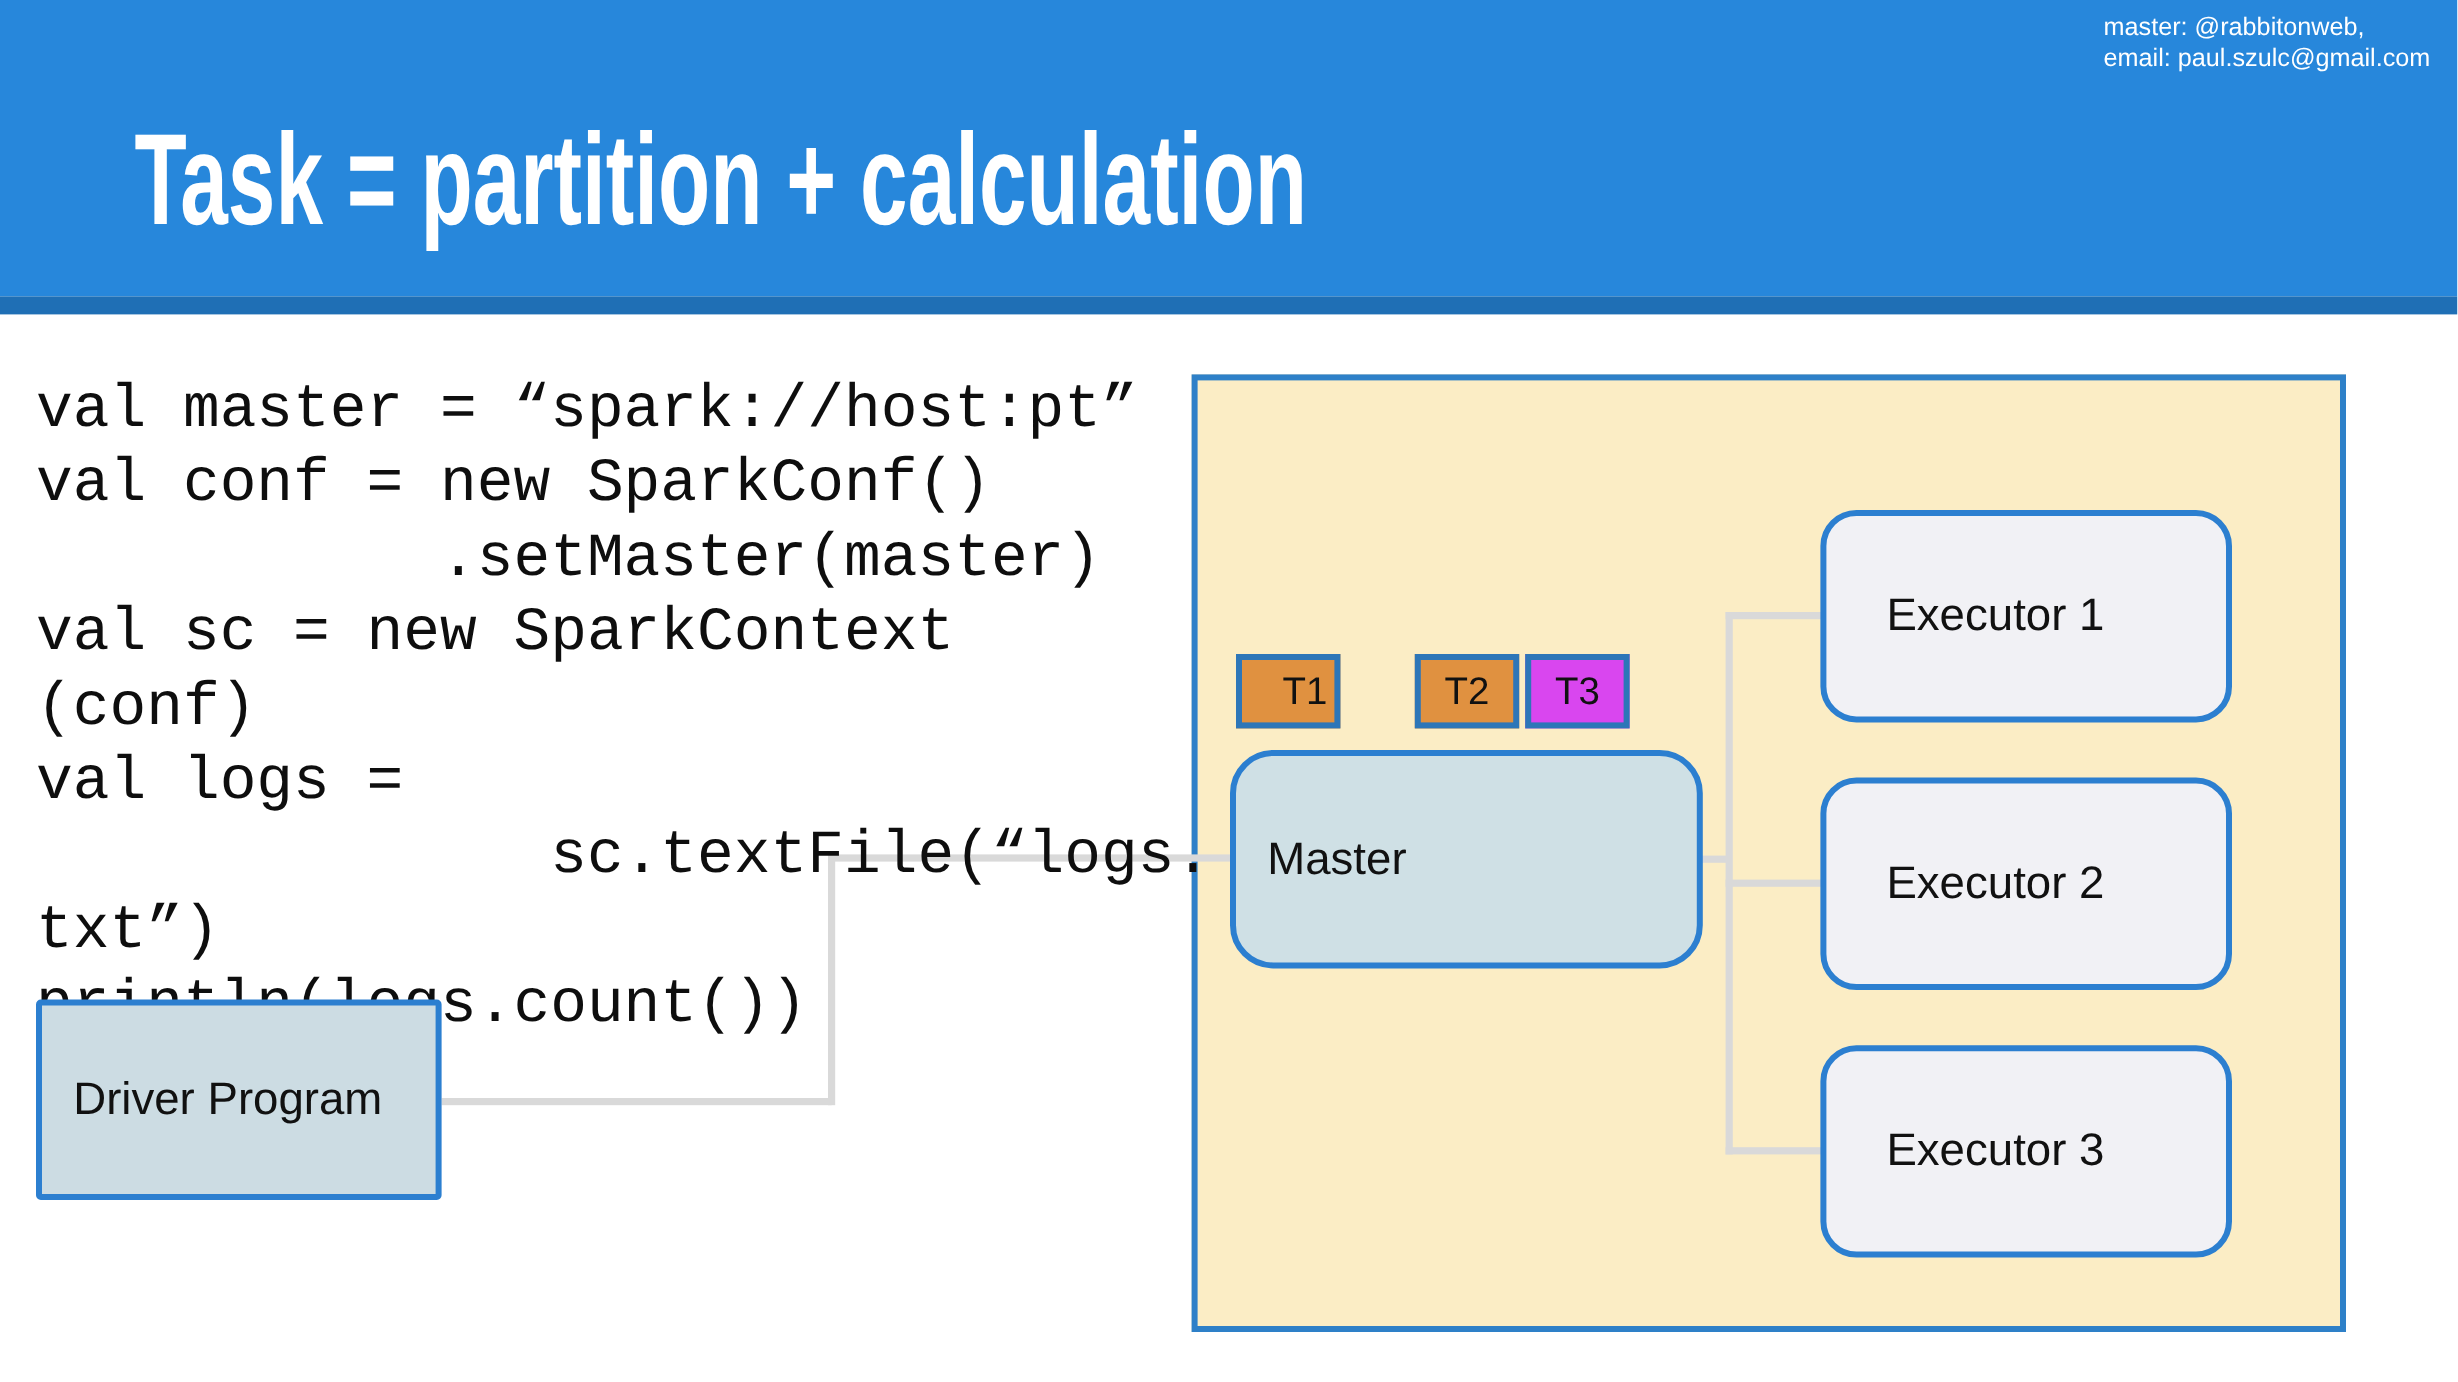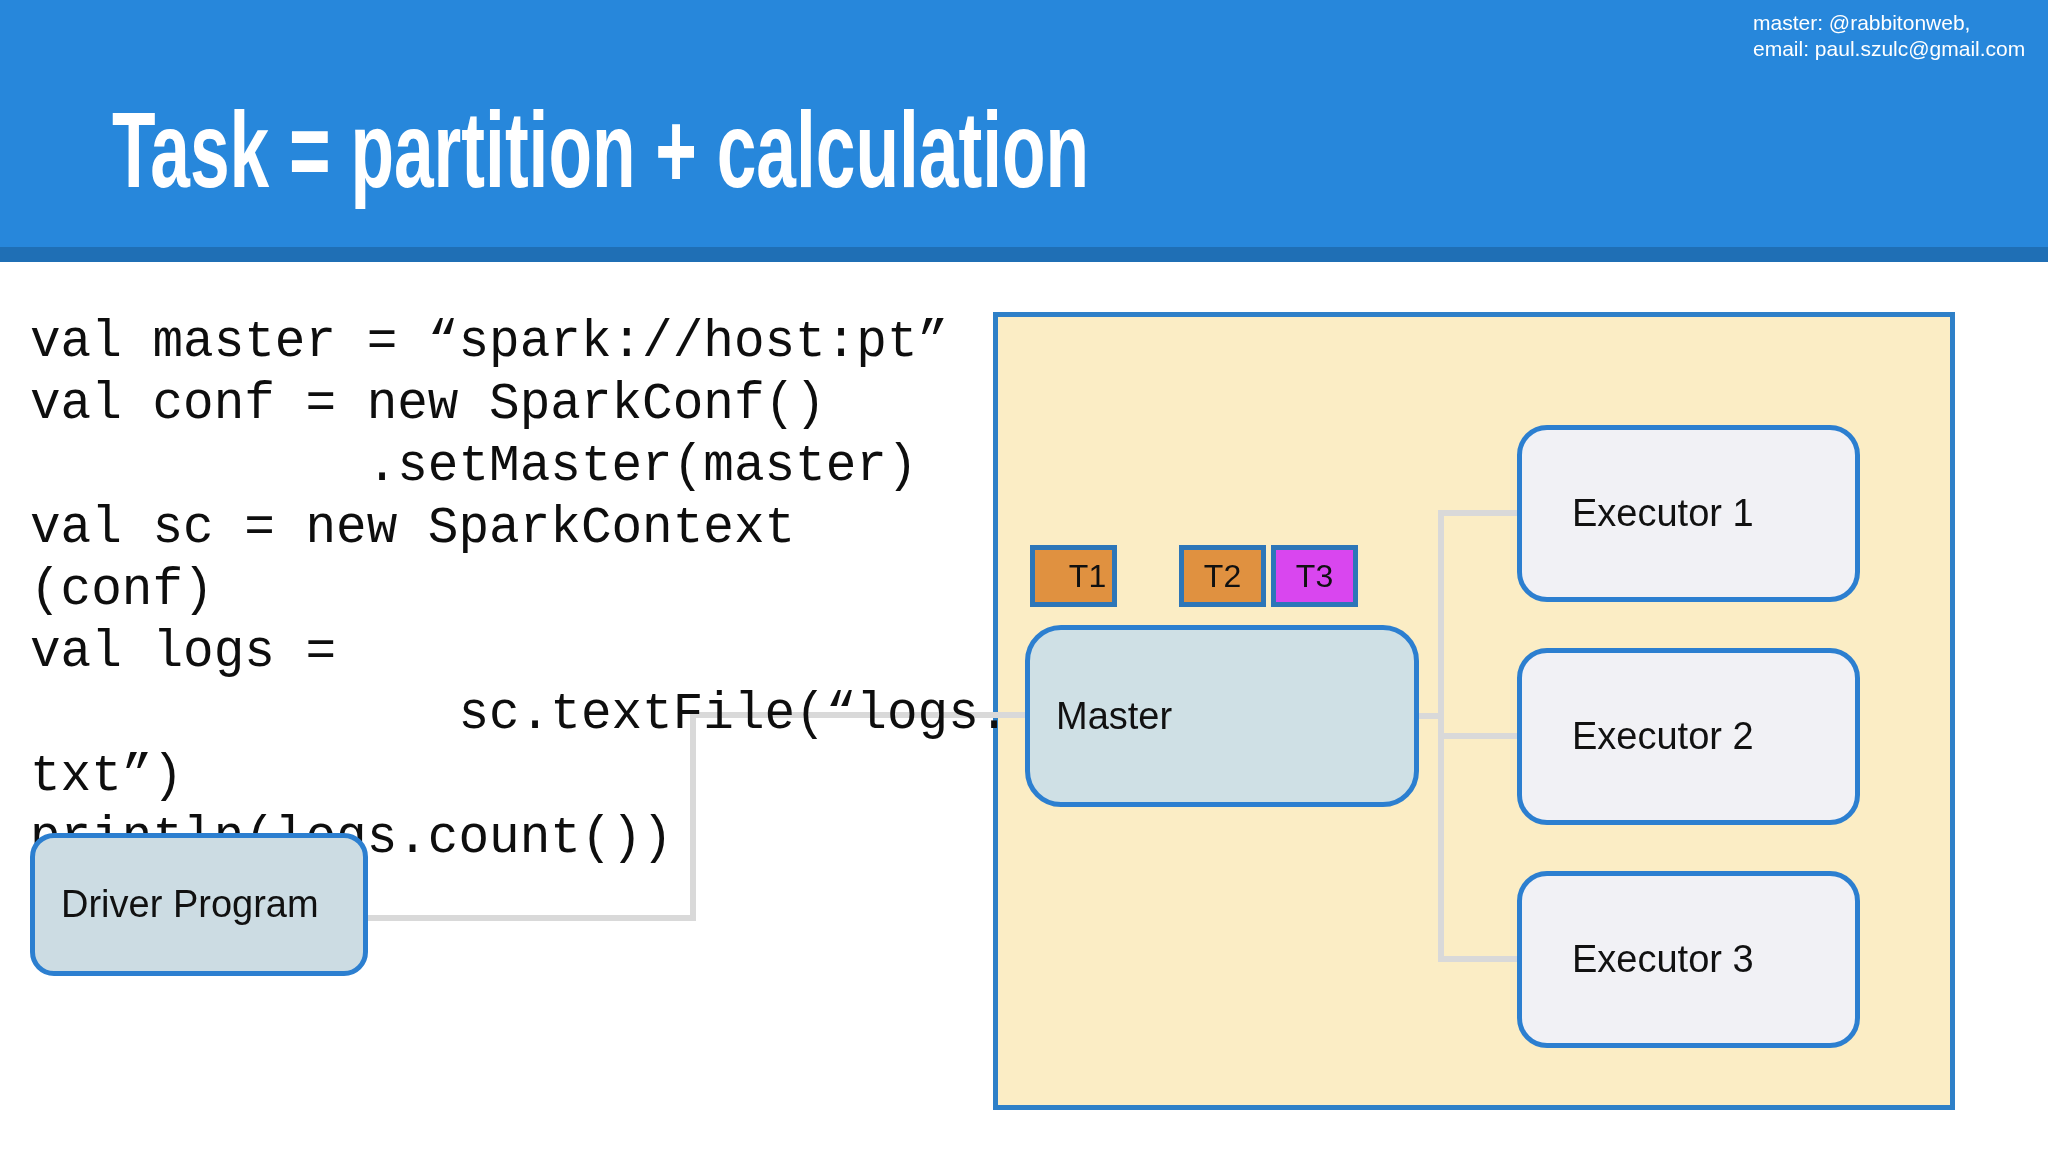--- a/index.html
+++ b/index.html
@@ -33,21 +33,21 @@
   #cluster-label{
     position:absolute;left:1013px;top:330px;font-size:37px;color:#111;z-index:2;white-space:nowrap;
   }
   
   .line{position:absolute;background:#D9D9D9;z-index:2;}
   
   .node{
     position:absolute;box-sizing:border-box;border:5px solid #2C7FD0;z-index:3;
     display:flex;align-items:center;font-size:38px;color:#111;
   }
-  #driver-box{left:30px;top:833px;width:338px;height:143px;background:#CCDCE3;border-radius:24px;padding-left:26px;}
+  #driver-box{left:30px;top:833px;width:338px;height:167px;background:#CCDCE3;border-radius:4px;padding-left:26px;}
   #master-box{left:1025px;top:625px;width:394px;height:182px;background:#CFE0E5;border-radius:36px;padding-left:26px;}
   .executor{left:1517px;width:343px;height:177px;background:#F1F1F5;border-radius:30px;padding-left:50px;}
   #executor-1{top:425px;}
   #executor-2{top:648px;}
   #executor-3{top:871px;border-radius:30px;}
   
   .task{
     position:absolute;top:545px;width:87px;height:62px;box-sizing:border-box;
     border:5px solid #2D76B8;z-index:3;display:flex;align-items:center;justify-content:center;
     font-size:32px;color:#111;

